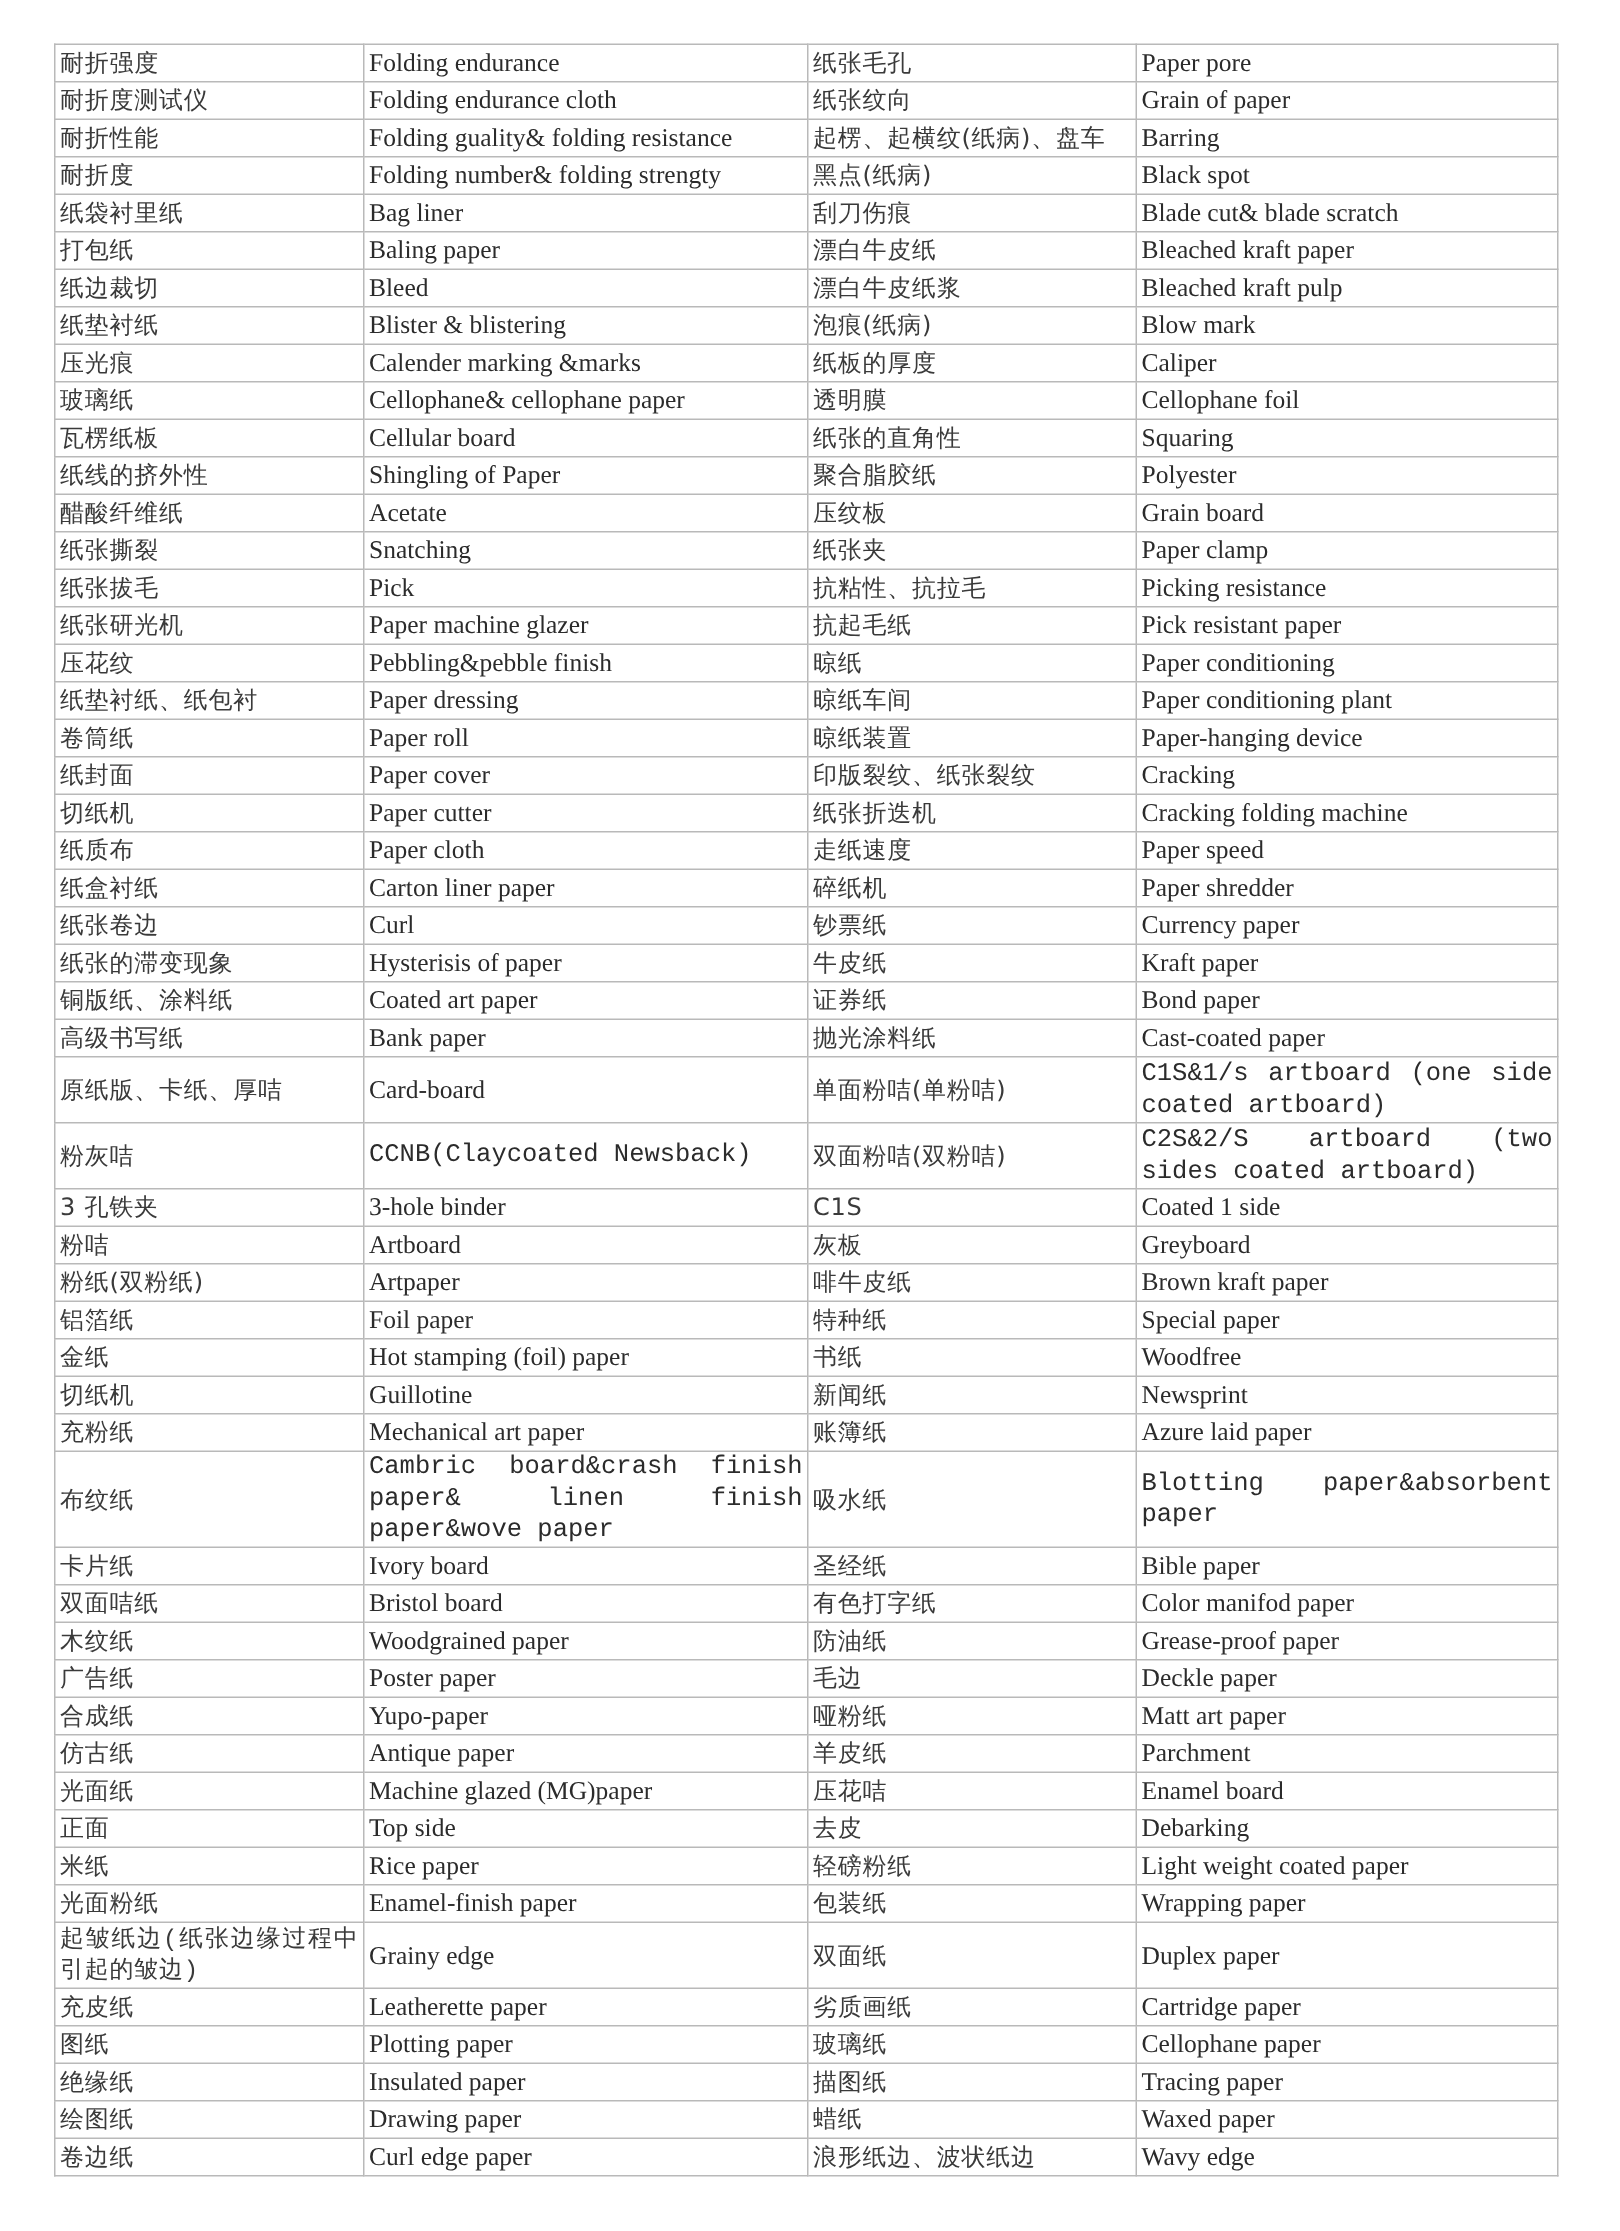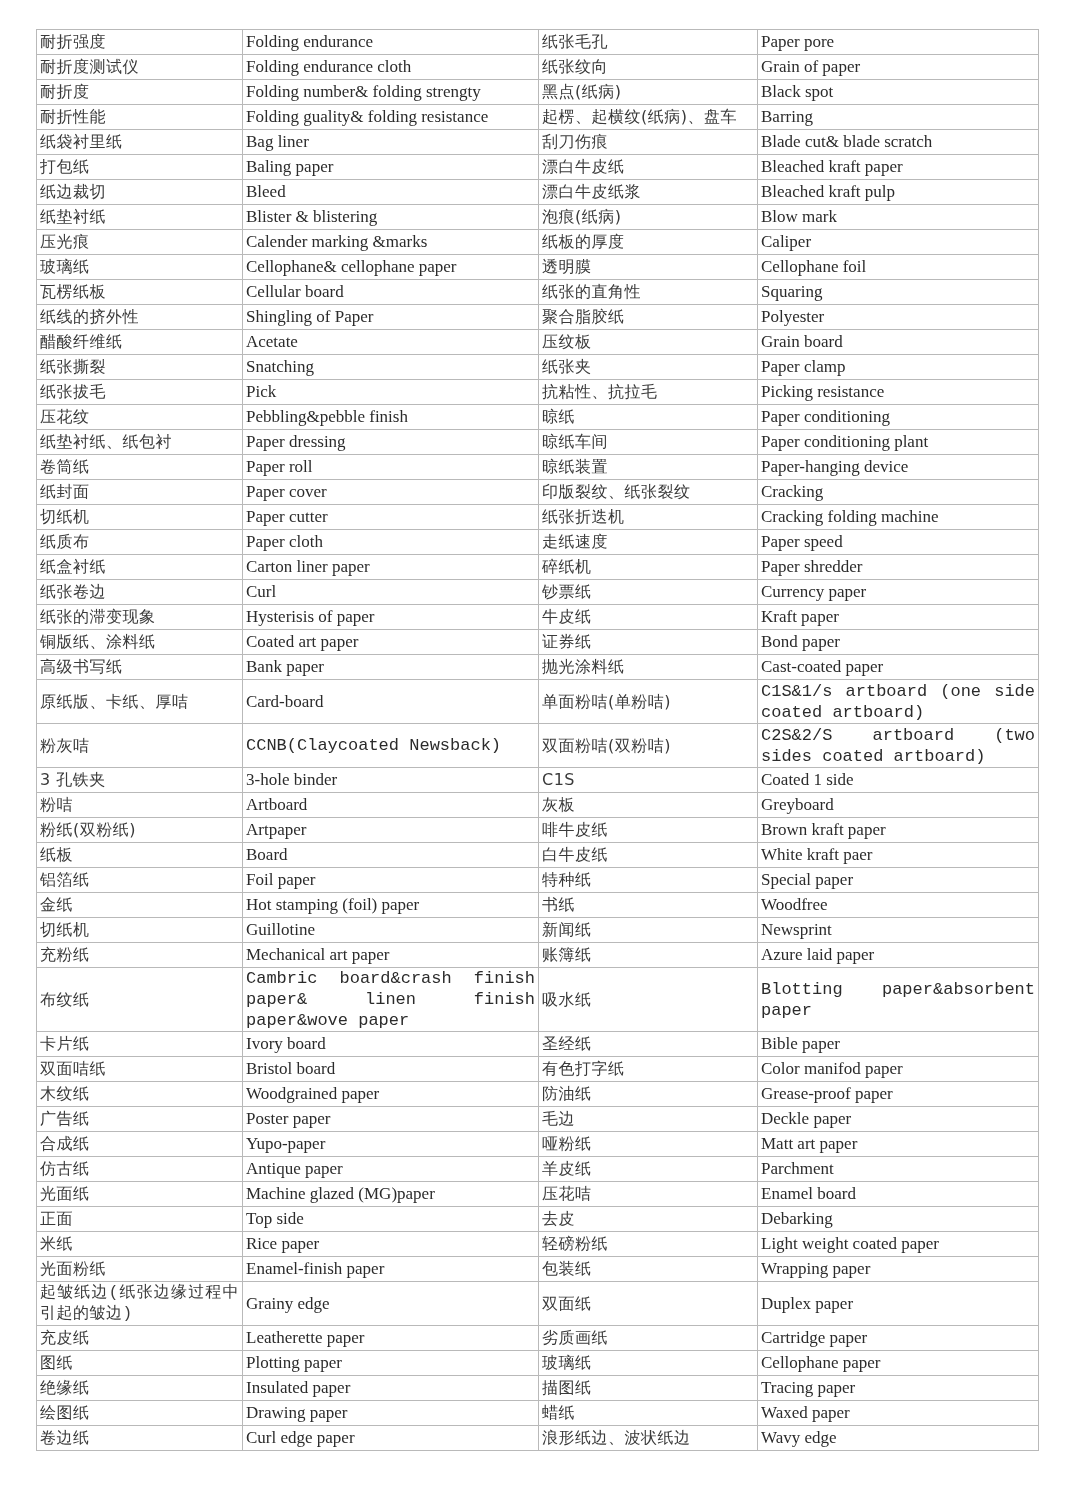--- a/index.html
+++ b/index.html
@@ -71,32 +71,32 @@
         <td class="zh">纸张毛孔</td>
         <td class="en">Paper pore</td>
       </tr>
       <tr>
         <td class="zh">耐折度测试仪</td>
         <td class="en">Folding endurance cloth</td>
         <td class="zh">纸张纹向</td>
         <td class="en">Grain of paper</td>
       </tr>
       <tr>
+        <td class="zh">耐折性能</td>
+        <td class="en">Folding guality&amp; folding resistance</td>
+        <td class="zh">起楞、起横纹(纸病)、盘车</td>
+        <td class="en">Barring</td>
+      </tr>
+      <tr>
         <td class="zh">耐折度</td>
         <td class="en">Folding number&amp; folding strengty</td>
         <td class="zh">黑点(纸病)</td>
         <td class="en">Black spot</td>
       </tr>
       <tr>
-        <td class="zh">耐折性能</td>
-        <td class="en">Folding guality&amp; folding resistance</td>
-        <td class="zh">起楞、起横纹(纸病)、盘车</td>
-        <td class="en">Barring</td>
-      </tr>
-      <tr>
         <td class="zh">纸袋衬里纸</td>
         <td class="en">Bag liner</td>
         <td class="zh">刮刀伤痕</td>
         <td class="en">Blade cut&amp; blade scratch</td>
       </tr>
       <tr>
         <td class="zh">打包纸</td>
         <td class="en">Baling paper</td>
         <td class="zh">漂白牛皮纸</td>
         <td class="en">Bleached kraft paper</td>
@@ -147,20 +147,26 @@
         <td class="zh">纸张撕裂</td>
         <td class="en">Snatching</td>
         <td class="zh">纸张夹</td>
         <td class="en">Paper clamp</td>
       </tr>
       <tr>
         <td class="zh">纸张拔毛</td>
         <td class="en">Pick</td>
         <td class="zh">抗粘性、抗拉毛</td>
         <td class="en">Picking resistance</td>
+      </tr>
+      <tr>
+        <td class="zh">纸张研光机</td>
+        <td class="en">Paper machine glazer</td>
+        <td class="zh">抗起毛纸</td>
+        <td class="en">Pick resistant paper</td>
       </tr>
       <tr>
         <td class="zh">压花纹</td>
         <td class="en">Pebbling&amp;pebble finish</td>
         <td class="zh">晾纸</td>
         <td class="en">Paper conditioning</td>
       </tr>
       <tr>
         <td class="zh">纸垫衬纸、纸包衬</td>
         <td class="en">Paper dressing</td>
@@ -245,26 +251,20 @@
         <td class="zh">灰板</td>
         <td class="en">Greyboard</td>
       </tr>
       <tr>
         <td class="zh">粉纸(双粉纸)</td>
         <td class="en">Artpaper</td>
         <td class="zh">啡牛皮纸</td>
         <td class="en">Brown kraft paper</td>
       </tr>
       <tr>
-        <td class="zh">纸板</td>
-        <td class="en">Board</td>
-        <td class="zh">白牛皮纸</td>
-        <td class="en">White kraft paer</td>
-      </tr>
-      <tr>
         <td class="zh">铝箔纸</td>
         <td class="en">Foil paper</td>
         <td class="zh">特种纸</td>
         <td class="en">Special paper</td>
       </tr>
       <tr>
         <td class="zh">金纸</td>
         <td class="en">Hot stamping (foil) paper</td>
         <td class="zh">书纸</td>
         <td class="en">Woodfree</td>

